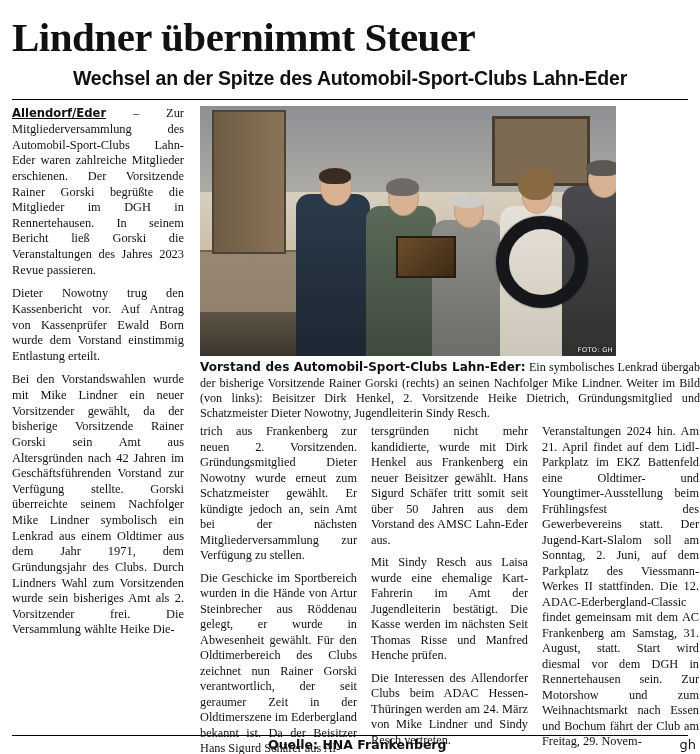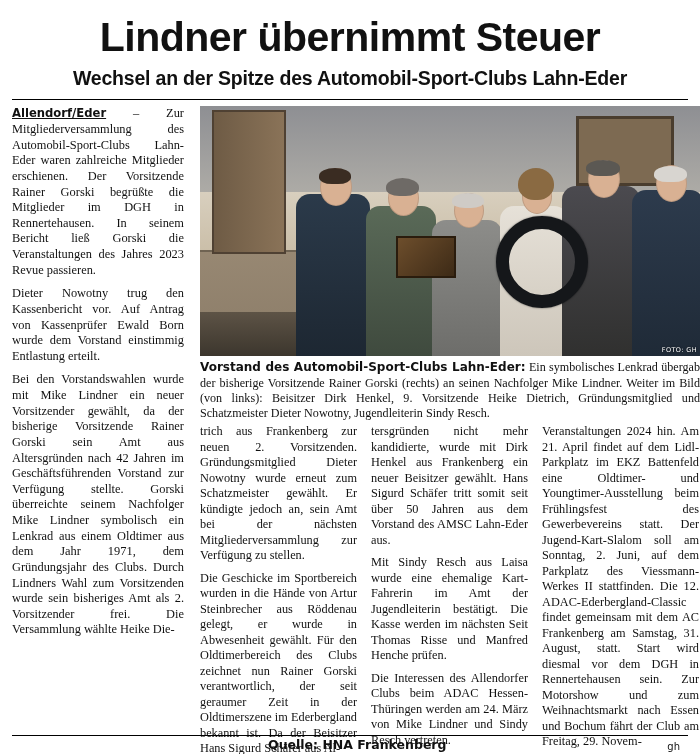--- a/index.html
+++ b/index.html
@@ -15,25 +15,25 @@
     overflow: hidden;
   }
   .page {
     position: relative;
     width: 700px;
     height: 754px;
     box-sizing: border-box;
     padding: 10px 12px 0 12px;
   }
   .headline {
-    font-family: Liberation Sans, sans-serif;
+    font-family: Liberation Serif, serif;
     font-weight: bold;
     font-size: 41px;
     line-height: 1.05;
-    text-align: center;
+    text-align: left;
     letter-spacing: -0.5px;
     margin: 6px 0 2px 0;
   }
   .subhead {
     font-family: Liberation Sans, sans-serif;
     font-weight: bold;
     font-size: 19.5px;
     line-height: 1.15;
     text-align: center;
     margin: 8px 0 10px 0;
@@ -74,21 +74,21 @@
 
   
   .photo-block {
     position: absolute;
     left: 188px;
     top: 0;
     width: 500px;
   }
   .photo {
     position: relative;
-    width: 500px;
+    width: 416px;
     height: 250px;
     overflow: hidden;
     background: #d946ef;
   }
   .photo .wall {
     position: absolute;
     inset: 0;
     background:
       linear-gradient(to bottom, #b9a88f 0%, #c3b49c 34%, #9e8e78 35%, #8b7c68 100%);
   }
@@ -199,24 +199,24 @@
   .source {
     position: absolute;
     left: 268px;
     bottom: 2px;
     font-family: "DejaVu Sans", sans-serif;
     font-weight: bold;
     font-size: 12.5px;
   }
   .initials {
     position: absolute;
-    right: 20px;
+    right: 4px;
     bottom: 2px;
     font-family: "DejaVu Sans", sans-serif;
-    font-size: 10px;
+    font-size: 13px;
   }
   .hr-bottom {
     position: absolute;
     left: 12px;
     right: 12px;
     bottom: 18px;
     border-top: 1px solid #000;
   }
 </style>
 </head>
@@ -268,21 +268,21 @@
         <div class="person" style="left:432px;width:72px;height:166px;background:linear-gradient(to bottom,#2d3b4d,#1f2a37);"></div>
         <div class="p-head" style="left:456px;bottom:154px;width:29px;height:35px;"></div>
         <div class="p-hair" style="left:454px;bottom:174px;width:33px;height:16px;background:#d8d5d0;"></div>
 
         <div class="plaque"></div>
         <div class="steering"></div>
 
         <div class="credit">FOTO: GH</div>
       </div>
       <div class="caption">
-        <b>Vorstand des Automobil-Sport-Clubs Lahn-Eder:</b><span> Ein symbolisches Lenkrad übergab der bisherige Vorsitzende Rainer Gorski (rechts) an seinen Nachfolger Mike Lindner. Weiter im Bild (von links): Beisitzer Dirk Henkel, 9. Vorsitzende Heike Dietrich, Gründungsmitglied und Schatzmeister Dieter Nowotny, Jugendleiterin Sindy Resch.</span>
+        <b>Vorstand des Automobil-Sport-Clubs Lahn-Eder:</b><span> Ein symbolisches Lenkrad übergab der bisherige Vorsitzende Rainer Gorski (rechts) an seinen Nachfolger Mike Lindner. Weiter im Bild (von links): Beisitzer Dirk Henkel, 2. Vorsitzende Heike Dietrich, Gründungsmitglied und Schatzmeister Dieter Nowotny, Jugendleiterin Sindy Resch.</span>
       </div>
     </div>
 
     <div class="cols">
       <div class="col">
         <p>trich aus Frankenberg zur neuen 2. Vorsitzenden. Gründungsmitglied Dieter Nowotny wurde erneut zum Schatzmeister gewählt. Er kündigte jedoch an, sein Amt bei der nächsten Mitgliederversammlung zur Verfügung zu stellen.</p>
         <p>Die Geschicke im Sportbereich wurden in die Hände von Artur Steinbrecher aus Röddenau gelegt, er wurde in Abwesenheit gewählt. Für den Oldtimerbereich des Clubs zeichnet nun Rainer Gorski verantwortlich, der seit geraumer Zeit in der Oldtimerszene im Ederbergland bekannt ist. Da der Beisitzer Hans Sigurd Schäfer aus Al-</p>
       </div>
       <div class="col">
         <p>tersgründen nicht mehr kandidierte, wurde mit Dirk Henkel aus Frankenberg ein neuer Beisitzer gewählt. Hans Sigurd Schäfer tritt somit seit über 50 Jahren aus dem Vorstand des AMSC Lahn-Eder aus.</p>

